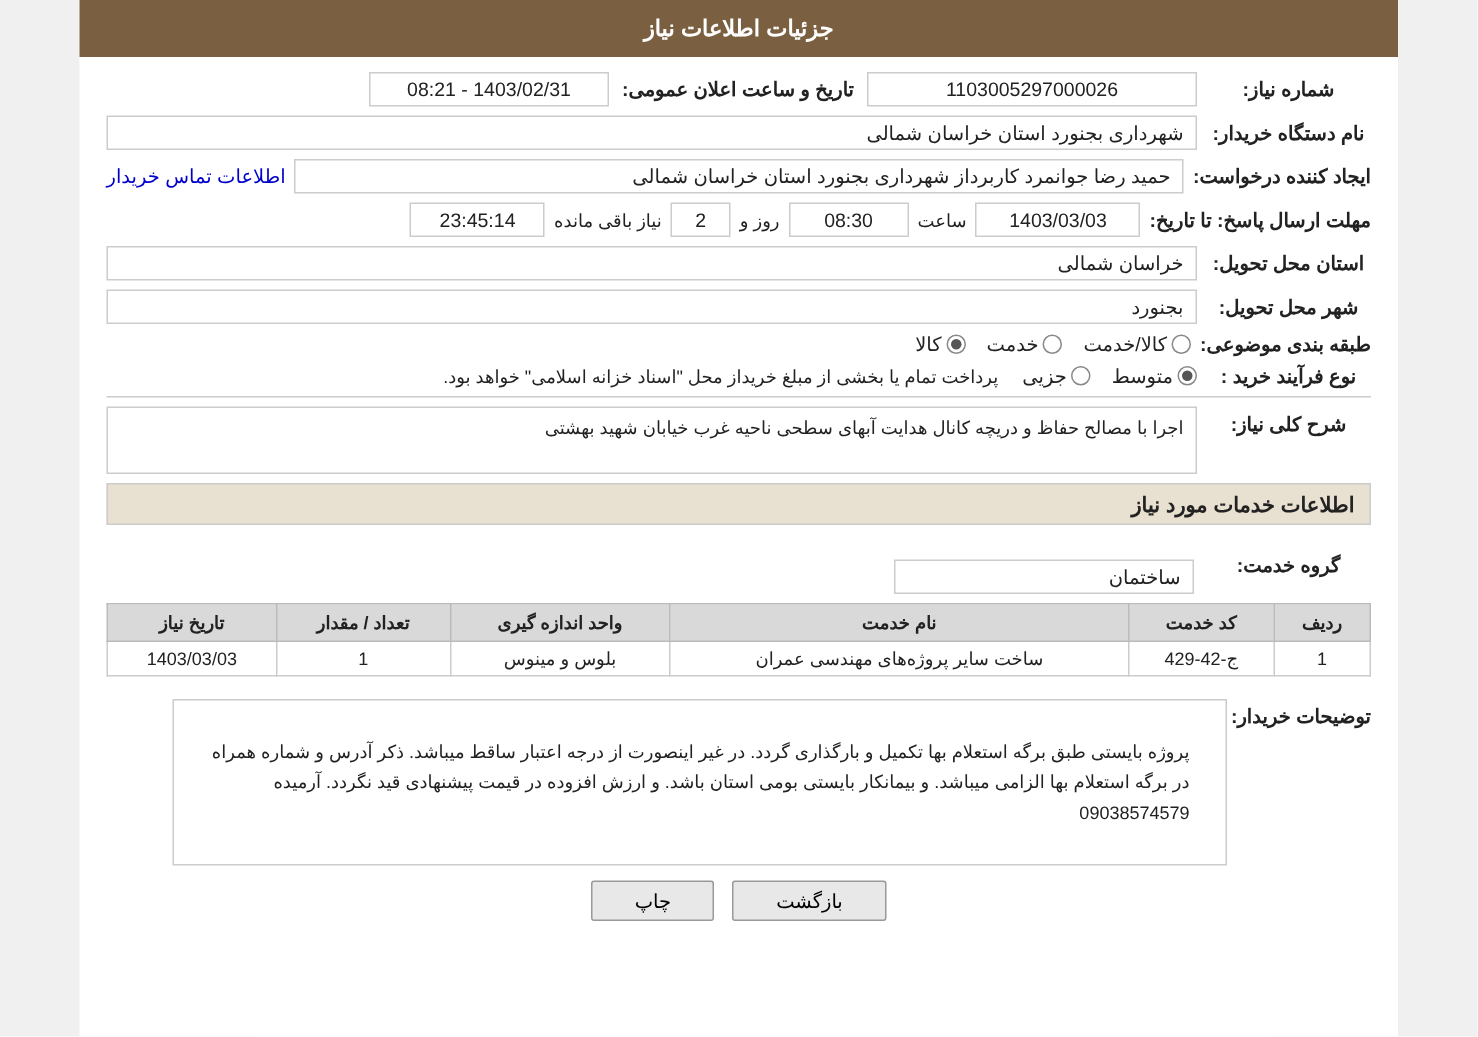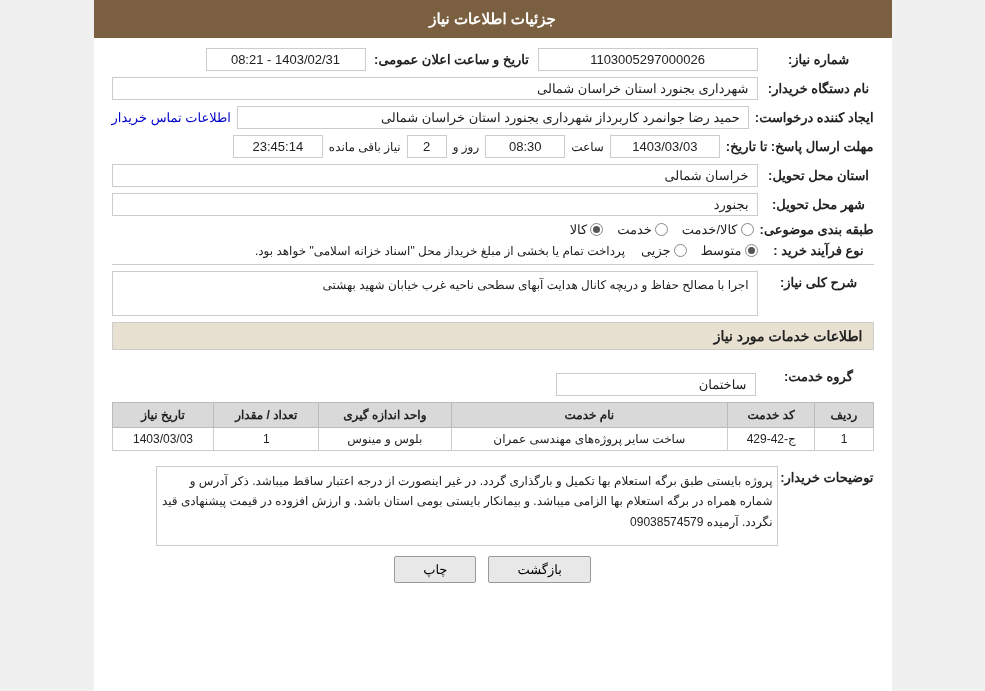--- a/index.html
+++ b/index.html
@@ -4,21 +4,21 @@
   <style>
     * { box-sizing: border-box; margin: 0; padding: 0; }
     body {
       font-family: Tahoma, Arial, sans-serif;
       background: #f0f0f0;
       direction: rtl;
       font-size: 13px;
       color: #222;
     }
     .page-wrapper {
-      width: 798px;
+      width: 879px;
       min-height: 691px;
       background: #fff;
       margin: 0 auto;
     }
     .header {
       background: #7a6040;
       color: #fff;
       text-align: center;
       padding: 10px 0;
       font-size: 15px;
@@ -118,21 +118,21 @@
       text-align: center;
       font-weight: bold;
     }
     table.services-table td {
       border: 1px solid #ccc;
       padding: 4px 8px;
       text-align: center;
     }
     .notes-box {
       border: 1px solid #ccc;
-      padding: 4px;
+      padding: 24px;
       font-size: 12px;
       text-align: right;
       background: #fff;
       line-height: 1.7;
       min-height: 80px;
       margin-left: 44px;
     }
     .notes-label {
       font-weight: bold;
       white-space: nowrap;

